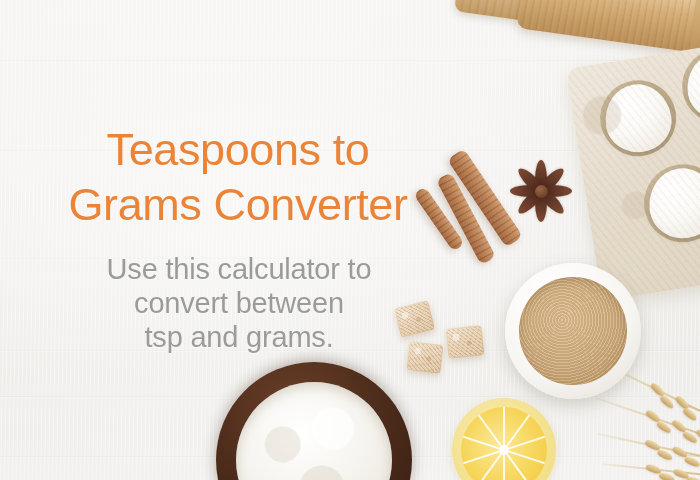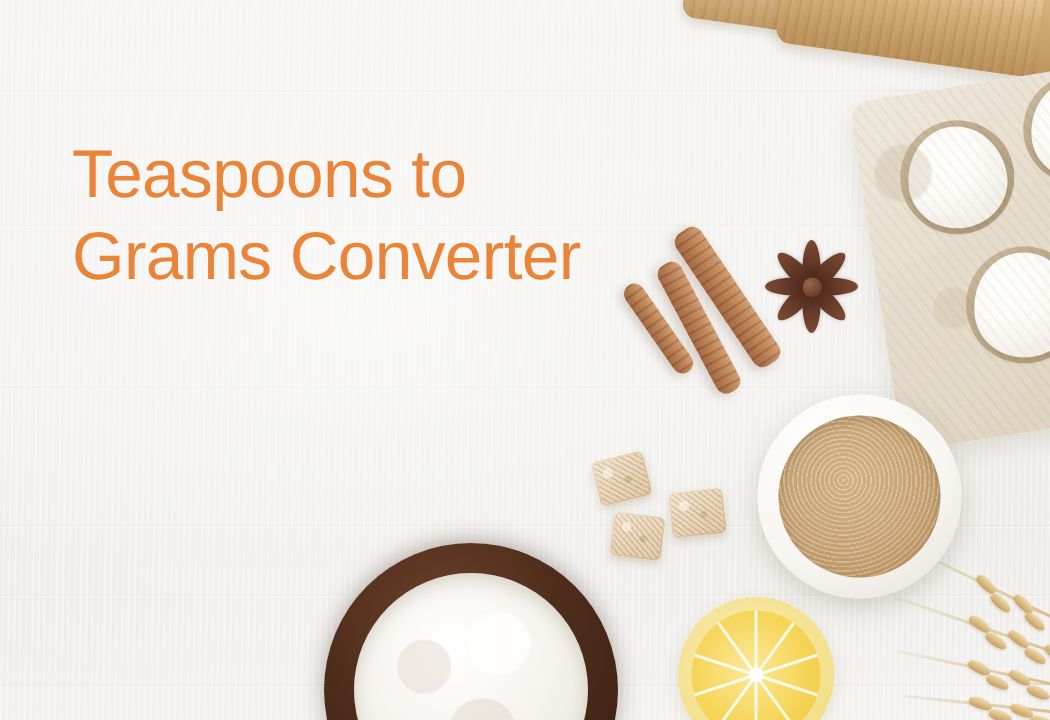--- a/index.html
+++ b/index.html
@@ -50,23 +50,24 @@
     position: absolute;
     inset: 0;
     background: radial-gradient(ellipse 90% 80% at 35% 45%, rgba(255,255,255,0.55), rgba(230,227,222,0.0) 70%);
     pointer-events: none;
   }
 
   
   .text-block {
     position: absolute;
     left: 48px;
-    top: 88px;
+    top: 122px;
     width: 380px;
     z-index: 40;
+    text-align: center;
   }
   .headline {
     font-size: 45px;
     line-height: 55px;
     font-weight: 400;
     color: #ea8439;
     letter-spacing: -0.4px;
     margin: 0;
     white-space: pre-line;
     text-shadow: 0 1px 0 rgba(255,255,255,0.55);
@@ -509,15 +510,18 @@
     </div>
   </div>
 
   <div class="flour-bowl">
     <div class="flour-bowl-inner"></div>
   </div>
 
   <div class="text-block">
     <h1 class="headline">Teaspoons to
 Grams Converter</h1>
+    <p class="subhead">Use this calculator to
+convert between
+tsp and grams.</p>
   </div>
 
 </div>
 
 </body></html>

